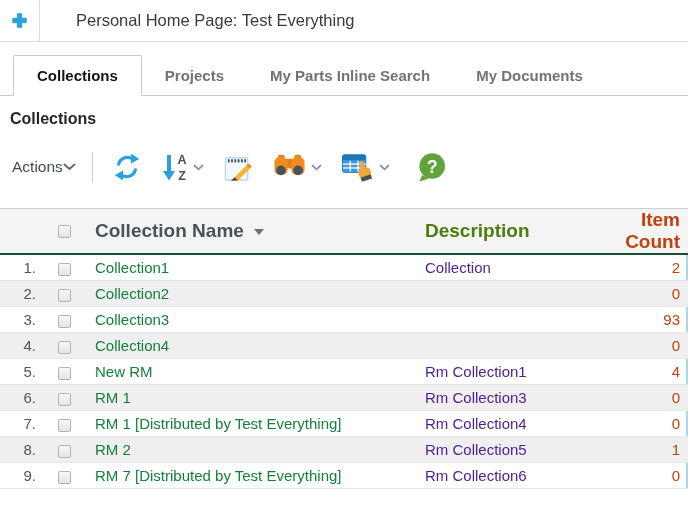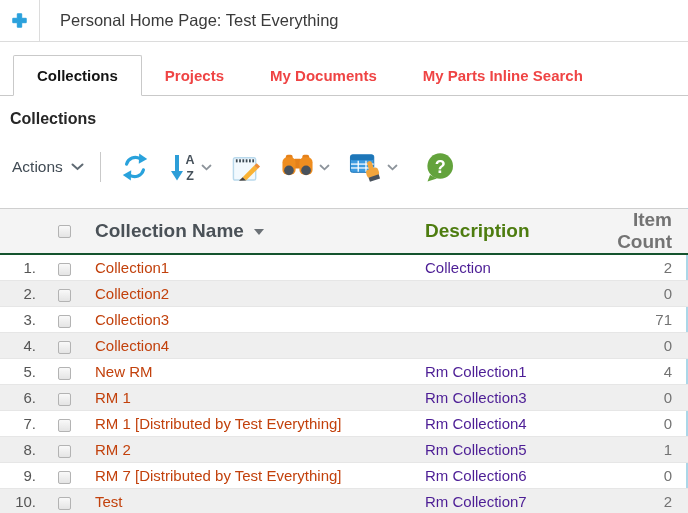--- a/index.html
+++ b/index.html
@@ -8,57 +8,57 @@
     font-family:"Liberation Sans","DejaVu Sans",sans-serif;
     -webkit-font-smoothing:antialiased;
   }
   button { font-family:inherit; }
 
   
   .topbar { height:41px; border-bottom:1px solid #dcdcdc; display:flex; align-items:center; background:#fff; }
   .plus-btn { width:39px; height:41px; display:flex; align-items:center; justify-content:center;
               background:none; border:none; cursor:pointer; padding:0; }
   .topbar-sep { width:1px; align-self:stretch; background:#dcdcdc; }
-  .page-title { font-size:16.5px; font-weight:400; color:#3a3a3a; margin-left:20px; white-space:nowrap; }
+  .page-title { font-size:16.5px; font-weight:400; color:#3a3a3a; margin-left:36px; white-space:nowrap; }
 
   
   .tab-bar { display:flex; align-items:flex-end; padding-left:13px; margin-top:13px;
              border-bottom:1px solid #c9c9c9; }
   .tab { box-sizing:border-box; height:39px; line-height:38px; padding:0 23px;
-         font-size:15px; font-weight:700; color:#ef4444; background:none; border:none;
+         font-size:15px; font-weight:700; color:#737373; background:none; border:none;
          cursor:pointer; white-space:nowrap; }
   .tab.active { background:#fff; border:1px solid #c9c9c9; border-bottom:1px solid #fff;
                 margin-bottom:-1px; height:41px; border-radius:2px 2px 0 0; color:#141414; }
 
   
   .section-heading { margin:14px 0 0 10px; font-size:16px; font-weight:700; color:#262626; }
 
   
   .toolbar { display:flex; align-items:center; margin:18px 0 0 10px; height:42px; }
-  .actions-btn { display:flex; align-items:center; gap:8px; background:none; border:none;
+  .actions-btn { display:flex; align-items:center; background:none; border:none;
                  font-size:15.5px; color:#414b54; cursor:pointer; padding:0 2px; }
   .toolbar-sep { width:1px; height:30px; background:#c9c9c9; margin:0 17px 0 14px; }
   .tool-btn { display:flex; align-items:center; gap:5px; background:none; border:none;
               padding:2px; margin-right:15px; cursor:pointer; }
   .tool-btn.help { margin-left:8px; }
 
   
   .table-wrap { margin-top:20px; border-top:1px solid #cfcfcf; border-right:2px solid #abd7e8; }
   table { width:100%; border-collapse:collapse; table-layout:fixed; }
   thead th { background:#f4f4f4; border-bottom:2px solid #14532d; height:35px;
              font-size:19px; font-weight:700; color:#4a5157; text-align:left; padding:0; }
   tbody td { height:25px; border-bottom:1px solid #e6e6e6; font-size:15px; padding:0; }
   tbody tr:nth-child(even) { background:#efefef; }
   .c-num   { text-align:right; padding-right:9px; color:#555; }
   .c-check { text-align:center; }
   .c-name  { padding-left:12px; overflow:hidden; white-space:nowrap; }
   .c-desc  { color:#4c1d95; white-space:nowrap; }
   th.c-desc { color:#4d7c0f; }
-  .c-count { text-align:right; padding-right:16px; color:#737373; }
-  a.row-link { color:#c2410c; text-decoration:none; }
+  .c-count { text-align:right; padding-right:8px; color:#c2410c; }
+  a.row-link { color:#15803d; text-decoration:none; }
   .cb { width:13px; height:13px; display:inline-block; box-sizing:border-box;
         border:1px solid #b3b3b3; border-radius:2px; vertical-align:middle;
         background:linear-gradient(#f9f9f9,#e4e4e4); cursor:pointer; }
   .sort-caret { display:inline-block; width:0; height:0; margin-left:10px;
                 border-left:5px solid transparent; border-right:5px solid transparent;
                 border-top:6px solid #6b7176; vertical-align:middle; }
 </style>
 </head>
 <body>
 
@@ -68,22 +68,22 @@
       <path d="M6.3 1.8h4.4v4.5h4.5v4.4h-4.5v4.5H6.3v-4.5H1.8V6.3h4.5z" fill="#2ba1dc" stroke="#2ba1dc" stroke-width="1" stroke-linejoin="round"></path>
     </svg>
   </button>
   <div class="topbar-sep"></div>
   <h1 class="page-title">Personal Home Page: Test Everything</h1>
 </header>
 
 <nav class="tab-bar">
     <button class="tab active"><span class="tab-label">Collections</span></button>
     <button class="tab"><span class="tab-label">Projects</span></button>
+    <button class="tab"><span class="tab-label">My Parts Inline Search</span></button>
     <button class="tab"><span class="tab-label">My Documents</span></button>
-    <button class="tab"><span class="tab-label">My Parts Inline Search</span></button>
   </nav>
 
 <h2 class="section-heading">Collections</h2>
 
 <div class="toolbar">
   <button class="actions-btn">
     <span>Actions</span>
     <svg width="13" height="8" viewBox="0 0 13 8">
       <polyline points="1.5,1.5 6.5,6 11.5,1.5" fill="none" stroke="#5f6a73" stroke-width="2" stroke-linecap="round"></polyline>
     </svg>
@@ -227,21 +227,21 @@
   </tr>
         <tr>
     <td class="c-num">3.</td>
     <td class="c-check">
       <span class="cb"></span>
     </td>
     <td class="c-name">
       <a href="#" class="row-link">Collection3</a>
     </td>
     <td class="c-desc"></td>
-    <td class="c-count">71</td>
+    <td class="c-count">93</td>
   </tr>
         <tr>
     <td class="c-num">4.</td>
     <td class="c-check">
       <span class="cb"></span>
     </td>
     <td class="c-name">
       <a href="#" class="row-link">Collection4</a>
     </td>
     <td class="c-desc"></td>
@@ -294,27 +294,16 @@
         <tr>
     <td class="c-num">9.</td>
     <td class="c-check">
       <span class="cb"></span>
     </td>
     <td class="c-name">
       <a href="#" class="row-link">RM 7 [Distributed by Test Everything]</a>
     </td>
     <td class="c-desc">Rm Collection6</td>
     <td class="c-count">0</td>
-  </tr>
-        <tr>
-    <td class="c-num">10.</td>
-    <td class="c-check">
-      <span class="cb"></span>
-    </td>
-    <td class="c-name">
-      <a href="#" class="row-link">Test</a>
-    </td>
-    <td class="c-desc">Rm Collection7</td>
-    <td class="c-count">2</td>
   </tr>
       </tbody>
   </table>
 </div>
 
 </body></html>

